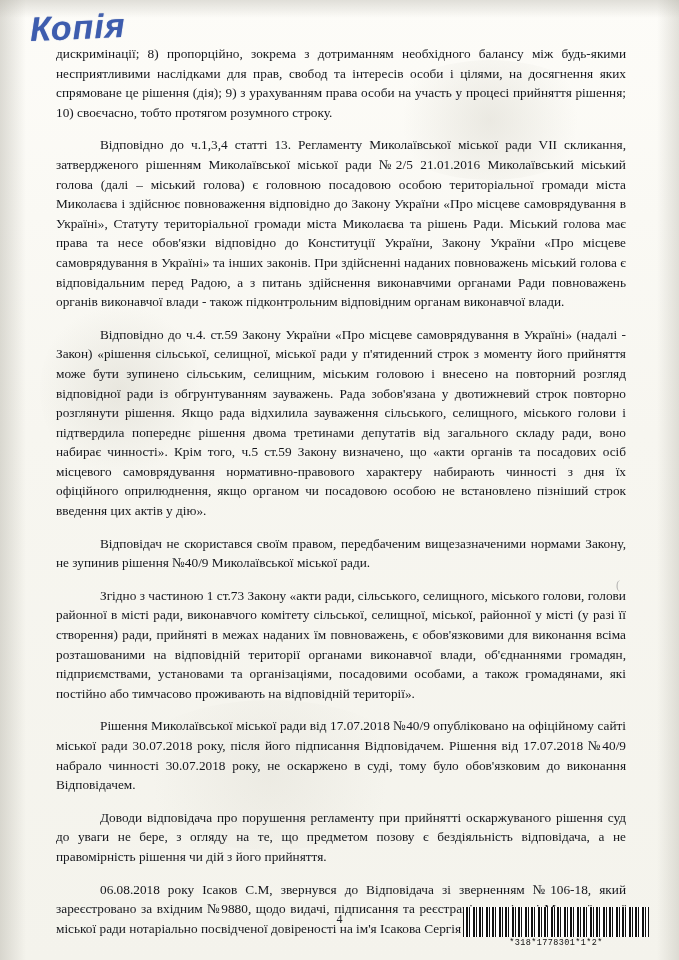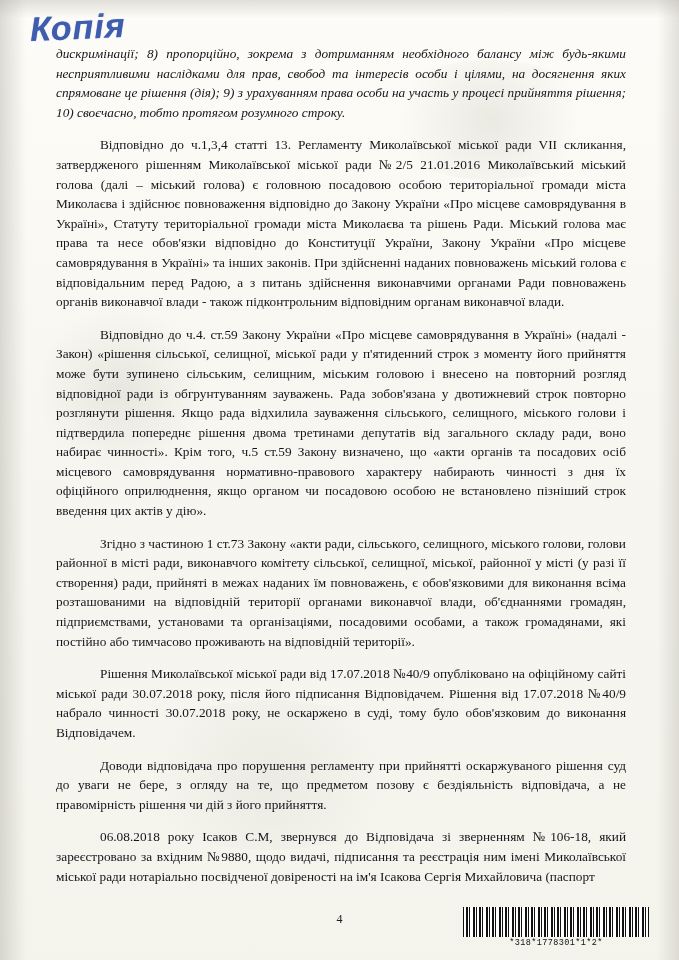--- a/index.html
+++ b/index.html
@@ -71,21 +71,20 @@
     color: #14161c;
     text-align: justify;
   }
   .para {
     margin: 0 0 13px 0;
     text-indent: 44px;
     text-align: justify;
   }
   .para.no-indent {
     text-indent: 0;
-    font-style: italic;
   }
   .page-number {
     position: absolute;
     left: 0;
     top: 912px;
     width: 679px;
     text-align: center;
     font-size: 12px;
     color: #1b1d22;
   }
@@ -127,20 +126,21 @@
   <div class="scan-blotch" style="left:40px;top:300px;width:160px;height:180px;"></div>
   <div class="scan-blotch" style="left:380px;top:60px;width:220px;height:120px;"></div>
   <div class="scan-blotch" style="left:120px;top:700px;width:300px;height:150px;opacity:0.6;"></div>
 
   <div class="stamp">Копія</div>
 
   <div class="body-text">
     <p class="para no-indent">дискримінації; 8) пропорційно, зокрема з дотриманням необхідного балансу між будь-якими несприятливими наслідками для прав, свобод та інтересів особи і цілями, на досягнення яких спрямоване це рішення (дія); 9) з урахуванням права особи на участь у процесі прийняття рішення; 10) своєчасно, тобто протягом розумного строку.</p>
     <p class="para">Відповідно до ч.1,3,4 статті 13. Регламенту Миколаївської міської ради VII скликання, затвердженого рішенням Миколаївської міської ради №2/5 21.01.2016 Миколаївський міський голова (далі – міський голова) є головною посадовою особою територіальної громади міста Миколаєва і здійснює повноваження відповідно до Закону України «Про місцеве самоврядування в Україні», Статуту територіальної громади міста Миколаєва та рішень Ради. Міський голова має права та несе обов'язки відповідно до Конституції України, Закону України «Про місцеве самоврядування в Україні» та інших законів. При здійсненні наданих повноважень міський голова є відповідальним перед Радою, а з питань здійснення виконавчими органами Ради повноважень органів виконавчої влади - також підконтрольним відповідним органам виконавчої влади.</p>
     <p class="para">Відповідно до ч.4. ст.59 Закону України «Про місцеве самоврядування в Україні» (надалі - Закон) «рішення сільської, селищної, міської ради у п'ятиденний строк з моменту його прийняття може бути зупинено сільським, селищним, міським головою і внесено на повторний розгляд відповідної ради із обгрунтуванням зауважень. Рада зобов'язана у двотижневий строк повторно розглянути рішення. Якщо рада відхилила зауваження сільського, селищного, міського голови і підтвердила попереднє рішення двома третинами депутатів від загального складу ради, воно набирає чинності». Крім того, ч.5 ст.59 Закону визначено, що «акти органів та посадових осіб місцевого самоврядування нормативно-правового характеру набирають чинності з дня їх офіційного оприлюднення, якщо органом чи посадовою особою не встановлено пізніший строк введення цих актів у дію».</p>
+    <p class="para">Відповідач не скористався своїм правом, передбаченим вищезазначеними нормами Закону, не зупинив рішення №40/9 Миколаївської міської ради.</p>
     <p class="para">Згідно з частиною 1 ст.73 Закону «акти ради, сільського, селищного, міського голови, голови районної в місті ради, виконавчого комітету сільської, селищної, міської, районної у місті (у разі її створення) ради, прийняті в межах наданих їм повноважень, є обов'язковими для виконання всіма розташованими на відповідній території органами виконавчої влади, об'єднаннями громадян, підприємствами, установами та організаціями, посадовими особами, а також громадянами, які постійно або тимчасово проживають на відповідній території».</p>
     <p class="para">Рішення Миколаївської міської ради від 17.07.2018 №40/9 опубліковано на офіційному сайті міської ради 30.07.2018 року, після його підписання Відповідачем. Рішення від 17.07.2018 №40/9 набрало чинності 30.07.2018 року, не оскаржено в суді, тому було обов'язковим до виконання Відповідачем.</p>
     <p class="para">Доводи відповідача про порушення регламенту при прийнятті оскаржуваного рішення суд до уваги не бере, з огляду на те, що предметом позову є бездіяльність відповідача, а не правомірність рішення чи дій з його прийняття.</p>
     <p class="para">06.08.2018 року Ісаков С.М, звернувся до Відповідача зі зверненням №106-18, який зареєстровано за вхідним №9880, щодо видачі, підписання та реєстрація ним імені Миколаївської міської ради нотаріально посвідченої довіреності на ім'я Ісакова Сергія Михайловича (паспорт</p>
   </div>
 
   <div class="faint-mark" style="left:616px;top:578px;">(</div>
 
   <div class="page-number">4</div>
 

